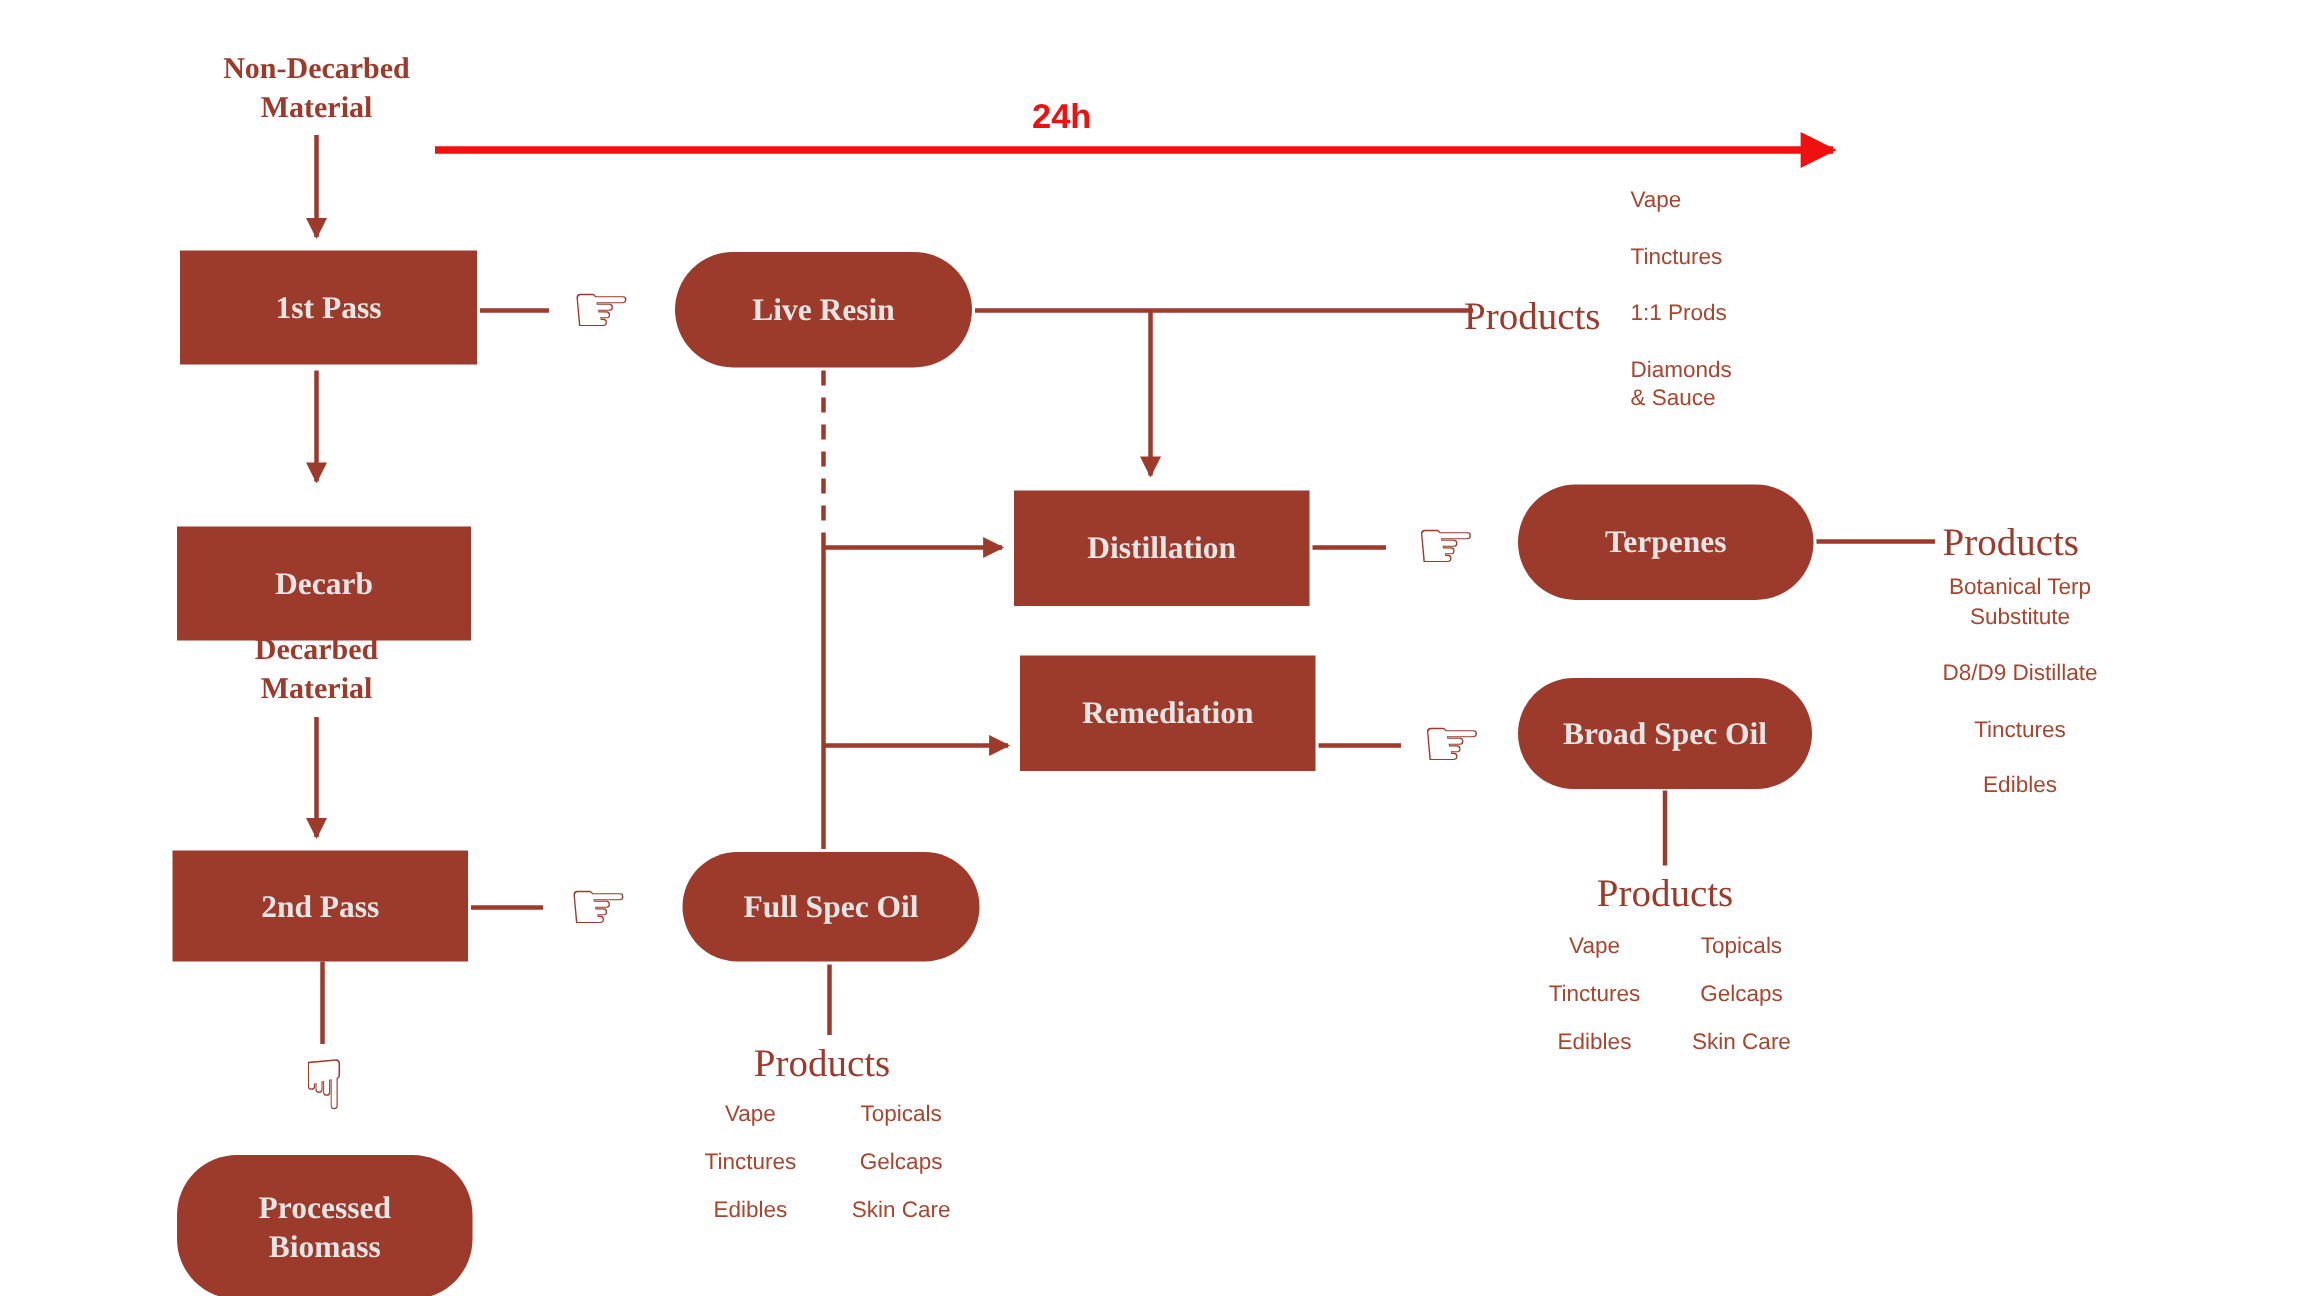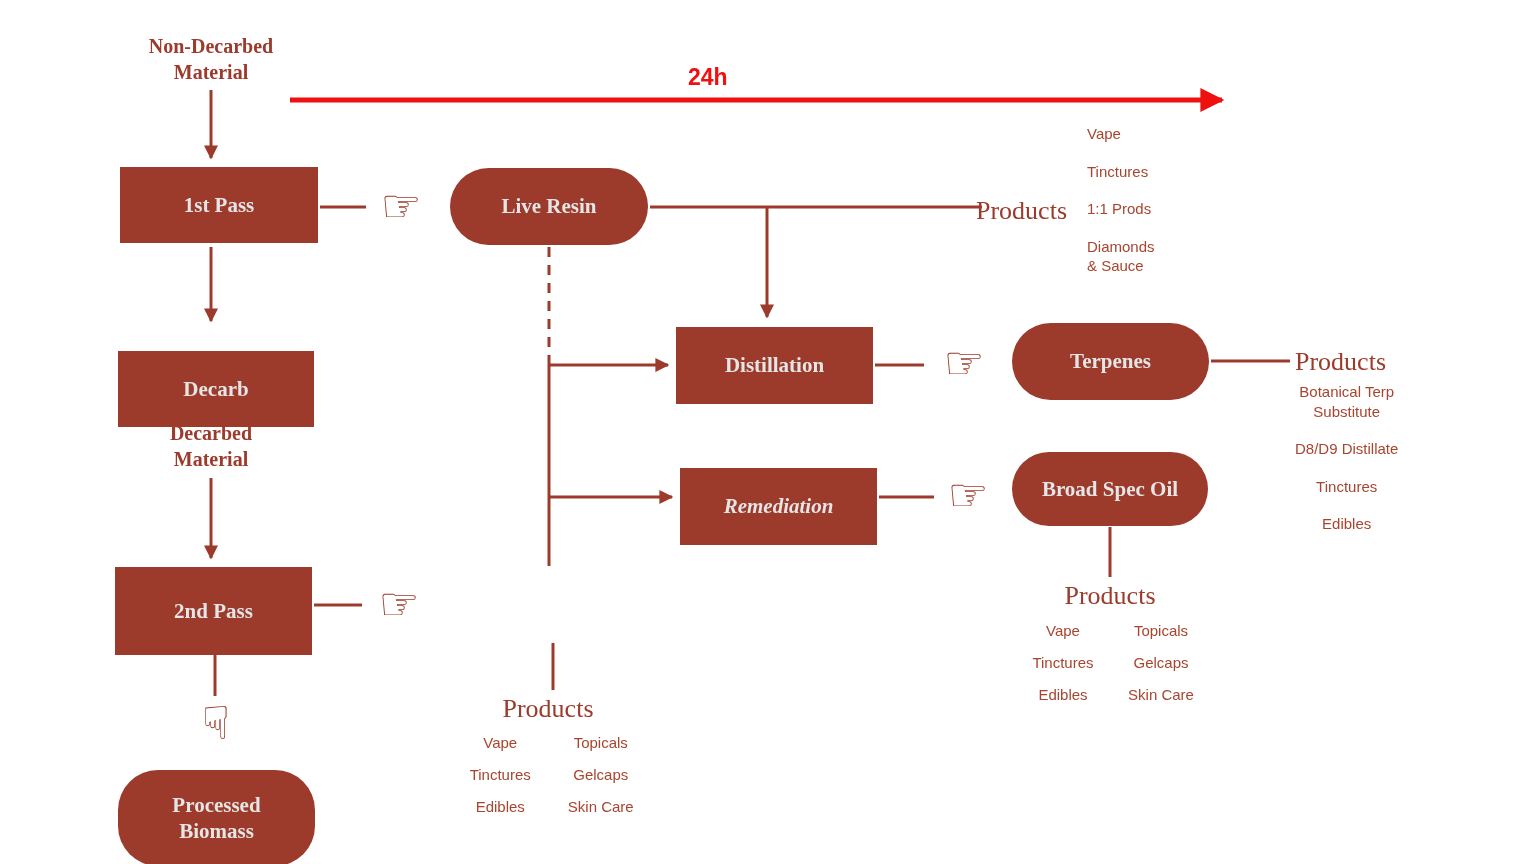--- a/index.html
+++ b/index.html
@@ -94,37 +94,38 @@
   <div class="flow-label" style="left:118px; top:33px; width:186px;">Non-Decarbed
 Material</div>
 
   <div class="node" style="left:120px; top:167px; width:198px; height:76px;">1st Pass</div>
 
   <div class="node" style="left:118px; top:330px; width:196px; height:76px;margin-top:21px;">Decarb</div>
 
   <div class="flow-label" style="left:118px; top:420px; width:186px;">Decarbed
 Material</div>
 
-  <div class="node" style="left:115px; top:567px; width:197px; height:88px;">2nd Pass</div>
+  <div class="node" style="left:115px; top:567px; width:197px; height:74px;">2nd Pass</div>
 
   <div class="hand" style="left:187px; top:699px;">☟</div>
 
   <div class="node pill" style="left:118px; top:770px; width:197px; height:96px;">Processed
 Biomass</div>
 
   <div class="hand" style="left:372px; top:182px;">☞</div>
 
   <div class="node pill" style="left:450px; top:168px; width:198px; height:77px;">Live Resin</div>
 
   <div class="node" style="left:676px; top:327px; width:197px; height:77px;">Distillation</div>
 
-  <div class="node" style="left:680px; top:468px; width:197px; height:77px;font-style:italic;">Remediation</div>
+  <div class="node" style="left:680px; top:437px; width:197px; height:77px;">Remediation</div>
 
   <div class="hand" style="left:370px; top:580px;">☞</div>
 
+  <div class="node pill" style="left:455px; top:568px; width:198px; height:73px;">Full Spec Oil</div>
 
   <div class="hand" style="left:935px; top:339px;">☞</div>
 
   <div class="node pill" style="left:1012px; top:323px; width:197px; height:77px;">Terpenes</div>
 
   <div class="hand" style="left:939px; top:471px;">☞</div>
 
   <div class="node pill" style="left:1012px; top:452px; width:196px; height:74px;">Broad Spec Oil</div>
 
   <div class="products-heading" style="left:976px; top:196px;">Products</div>

